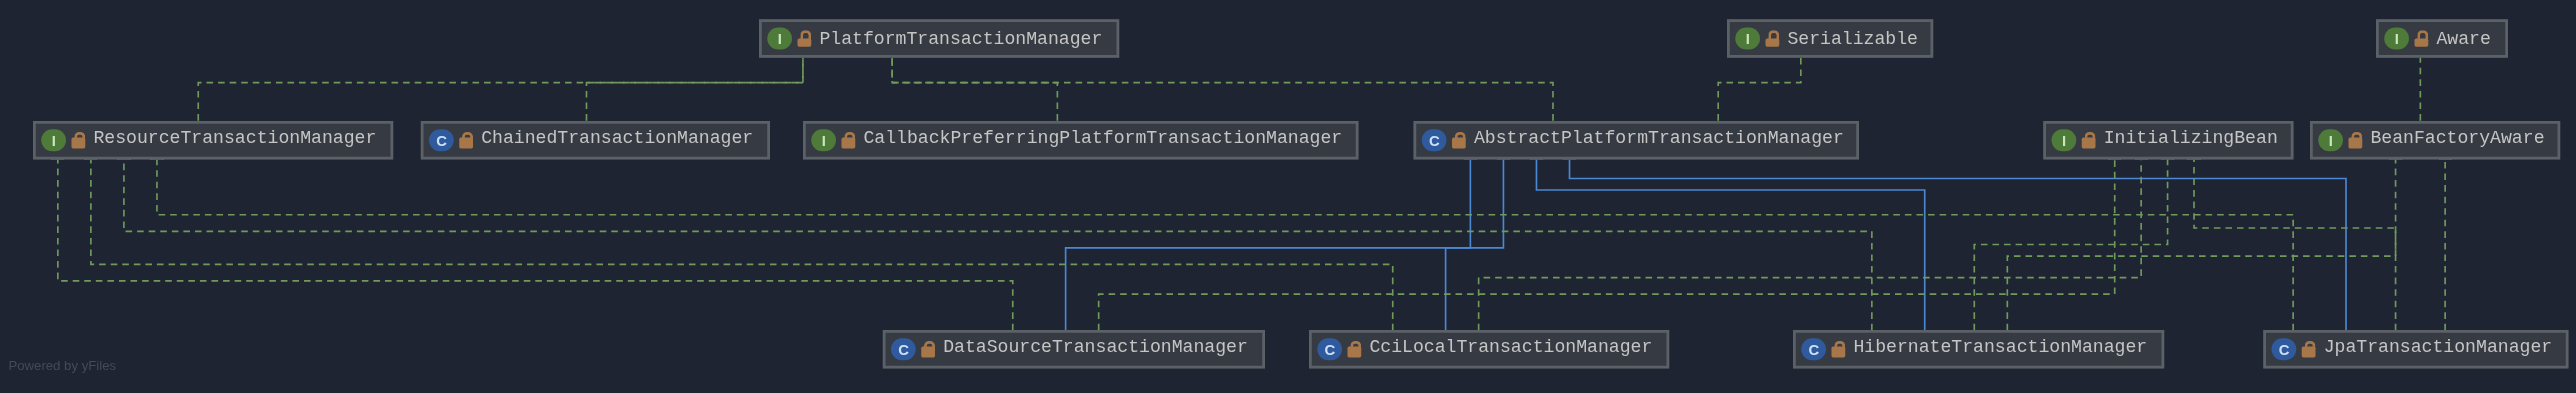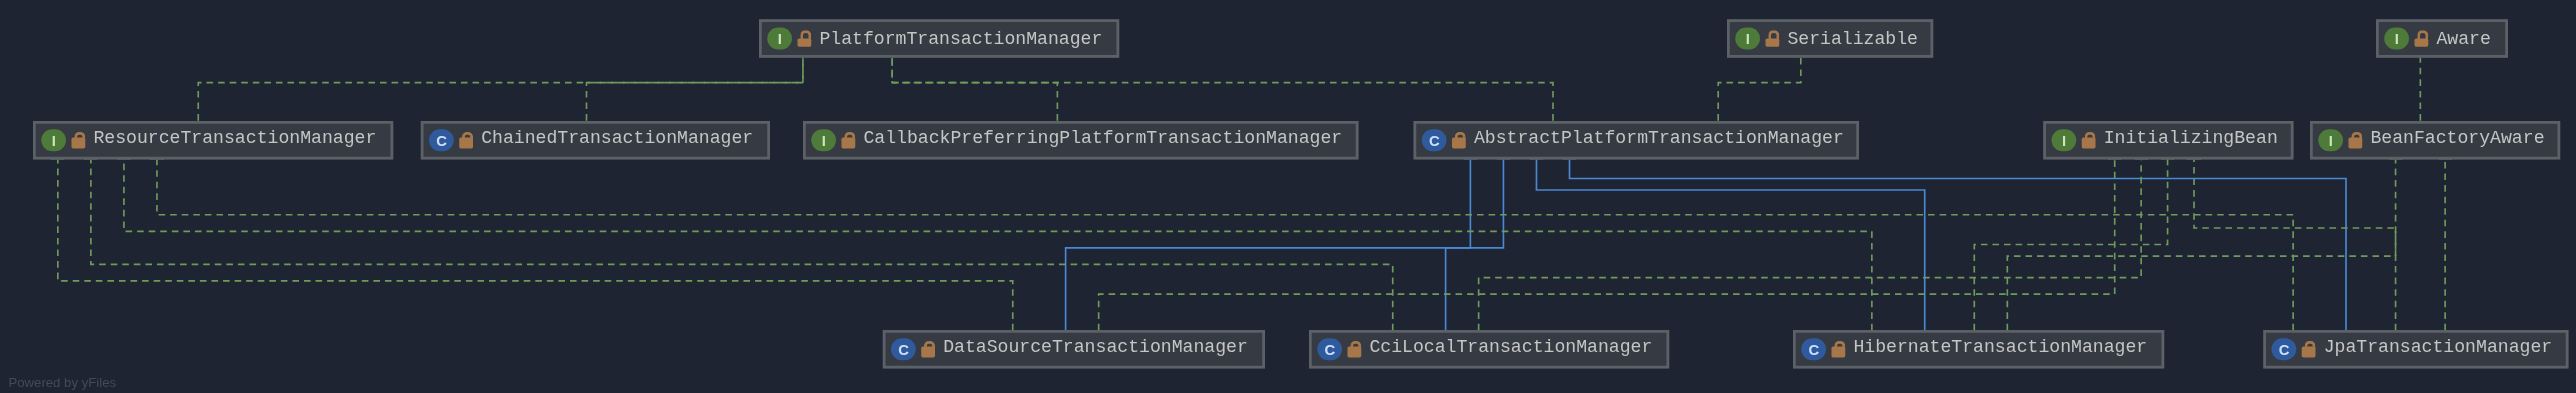--- a/index.html
+++ b/index.html
@@ -83,21 +83,21 @@
     stroke-dasharray: 4 3;
     fill: none;
   }
   .edge-ext {
     stroke: #4a88d4;
     stroke-width: 1;
     fill: none;
   }
   .footer {
     position: absolute;
-    bottom: 3px;
+    bottom: 20px;
     left: 8.4px;
     font-size: 13.2px;
     color: #444a56;
     font-family: Arial, sans-serif;
   }
 </style>
 </head>
 <body>
 
 <div class="diagram">

